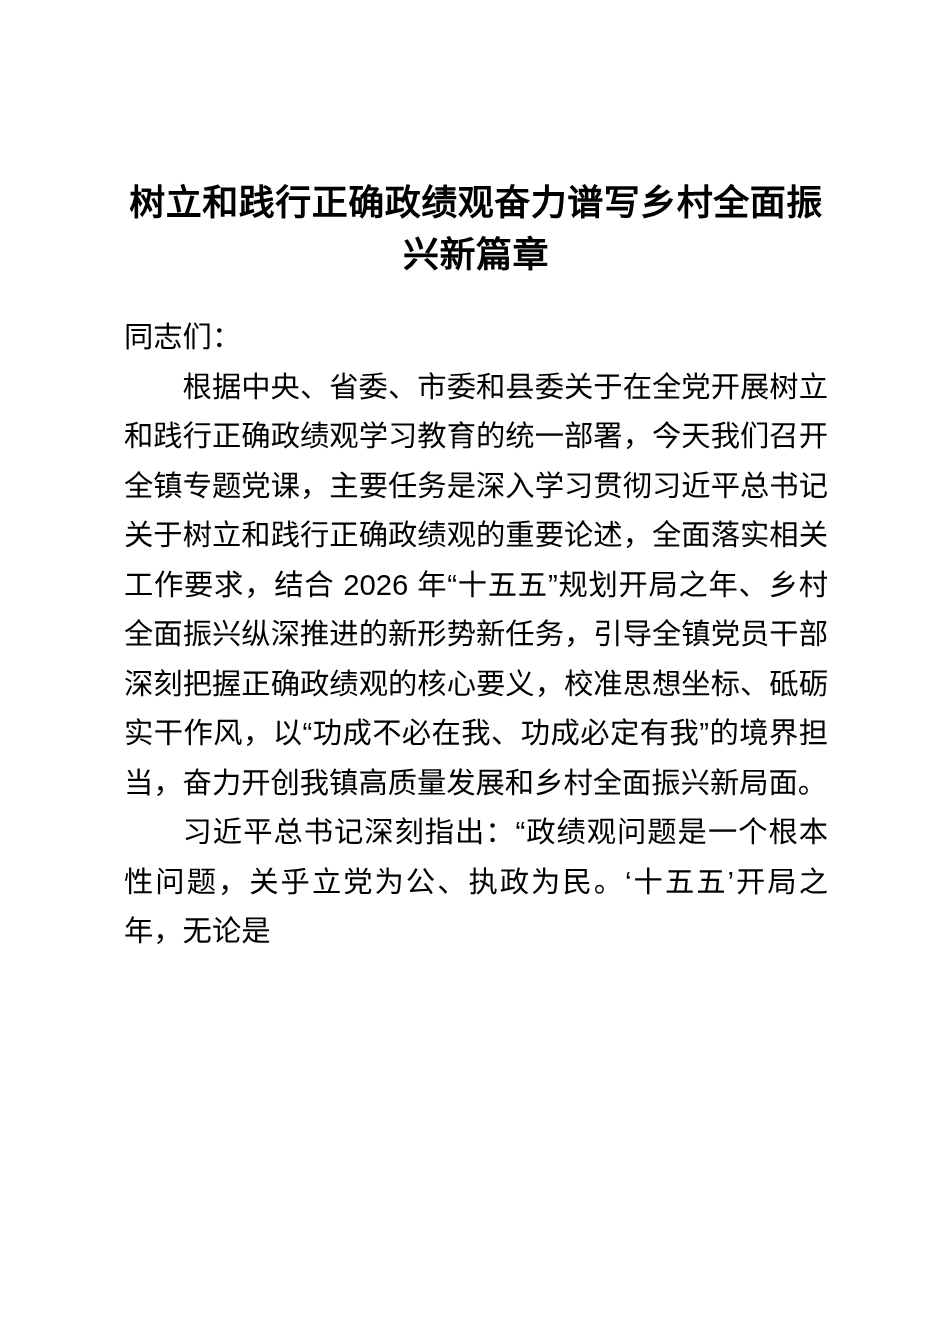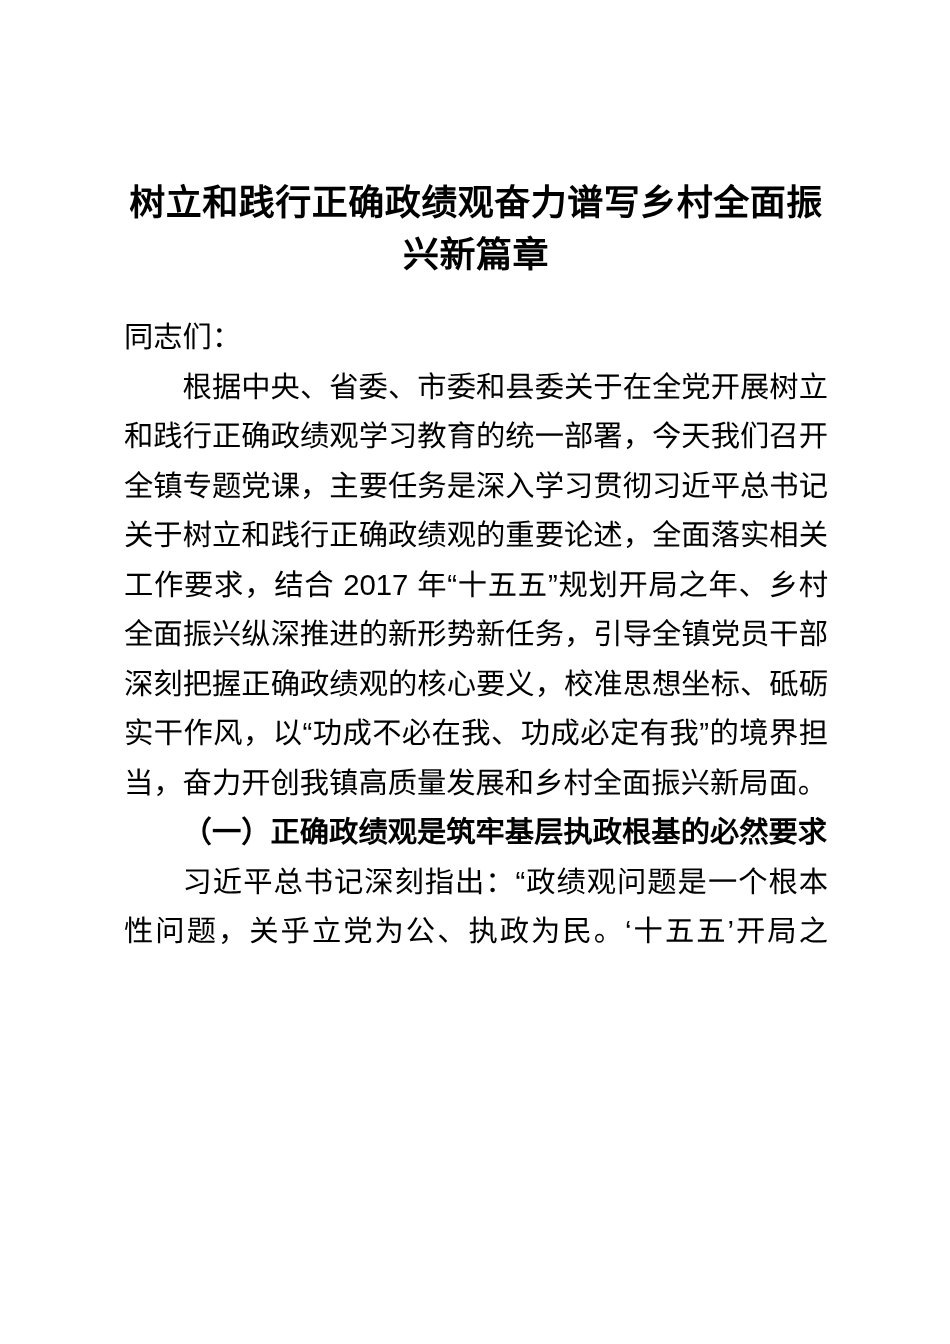--- a/index.html
+++ b/index.html
@@ -50,17 +50,16 @@
   .para.heading1   { text-indent: 2em; font-weight: 700; }
   .para.heading2   { text-indent: 2em; font-weight: 700; }
 </style>
 </head>
 <body>
 
 <div class="page">
   <h1 class="doc-title">树立和践行正确政绩观奋力谱写乡村全面振兴新篇章</h1>
   <div class="doc-body">
       <p class="para salutation">同志们：</p>
-      <p class="para body">根据中央、省委、市委和县委关于在全党开展树立和践行正确政绩观学习教育的统一部署，今天我们召开全镇专题党课，主要任务是深入学习贯彻习近平总书记关于树立和践行正确政绩观的重要论述，全面落实相关工作要求，结合 2017 年“十五五”规划开局之年、乡村全面振兴纵深推进的新形势新任务，引导全镇党员干部深刻把握正确政绩观的核心要义，校准思想坐标、砥砺实干作风，以“功成不必在我、功成必定有我”的境界担当，奋力开创我镇高质量发展和乡村全面振兴新局面。</p>
-      <p class="para heading2">（一）正确政绩观是筑牢基层执政根基的必然要求</p>
+      <p class="para body">根据中央、省委、市委和县委关于在全党开展树立和践行正确政绩观学习教育的统一部署，今天我们召开全镇专题党课，主要任务是深入学习贯彻习近平总书记关于树立和践行正确政绩观的重要论述，全面落实相关工作要求，结合 2026 年“十五五”规划开局之年、乡村全面振兴纵深推进的新形势新任务，引导全镇党员干部深刻把握正确政绩观的核心要义，校准思想坐标、砥砺实干作风，以“功成不必在我、功成必定有我”的境界担当，奋力开创我镇高质量发展和乡村全面振兴新局面。</p>
       <p class="para body">习近平总书记深刻指出：“政绩观问题是一个根本性问题，关乎立党为公、执政为民。‘十五五’开局之年，无论是</p>
     </div>
 </div>
 
 </body></html>

